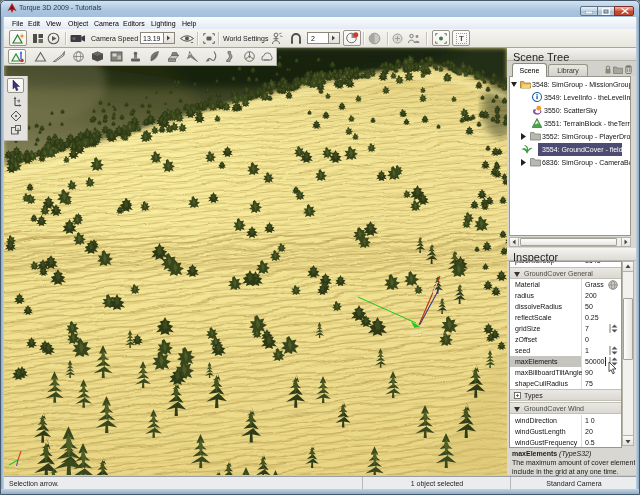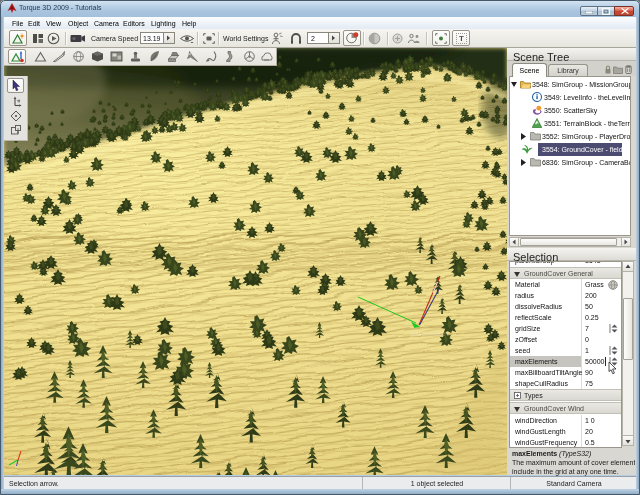--- a/index.html
+++ b/index.html
@@ -1069,21 +1069,21 @@
 
  <div class="abs" style="left:2px;top:189px;width:122px;height:10px;background:#f0efec;border:1px solid #b5b2a8">
    <div class="abs" style="left:0;top:0;width:9px;height:8px;background:linear-gradient(180deg,#fbfbfa,#e4e2dc);border-right:1px solid #b5b2a8"><svg width="9" height="8">
             <path d="M5.5 1.5 L2.5 4 L5.5 6.5 Z" fill="#444"></path>
           </svg></div>
    <div class="abs" style="left:10px;top:0;width:97px;height:8px;background:linear-gradient(180deg,#fdfdfc,#e8e6e0);border:1px solid #a5a298;border-radius:1px"></div>
    <div class="abs" style="right:0;top:0;width:9px;height:8px;background:linear-gradient(180deg,#fbfbfa,#e4e2dc);border-left:1px solid #b5b2a8"><svg width="8" height="8">
             <path d="M2.5 1.5 L5.5 4 L2.5 6.5 Z" fill="#444"></path>
           </svg></div>
  </div>
- <div class="phead" style="top:200px">Selection</div>
+ <div class="phead" style="top:200px">Inspector</div>
 
  <div id="inspector">
 
    <div class="irow" style="top:-7px">
           <span class="k">parentGroup</span>
           <span class="v">3548</span>
         </div>
    <div class="isec" style="top:5px">
           <svg class="abs" style="left:4px;top:4px" width="6" height="5" viewBox="0 0 6 5">
             <path d="M0 0 L6 0 L3 5 Z" fill="#333"></path>

